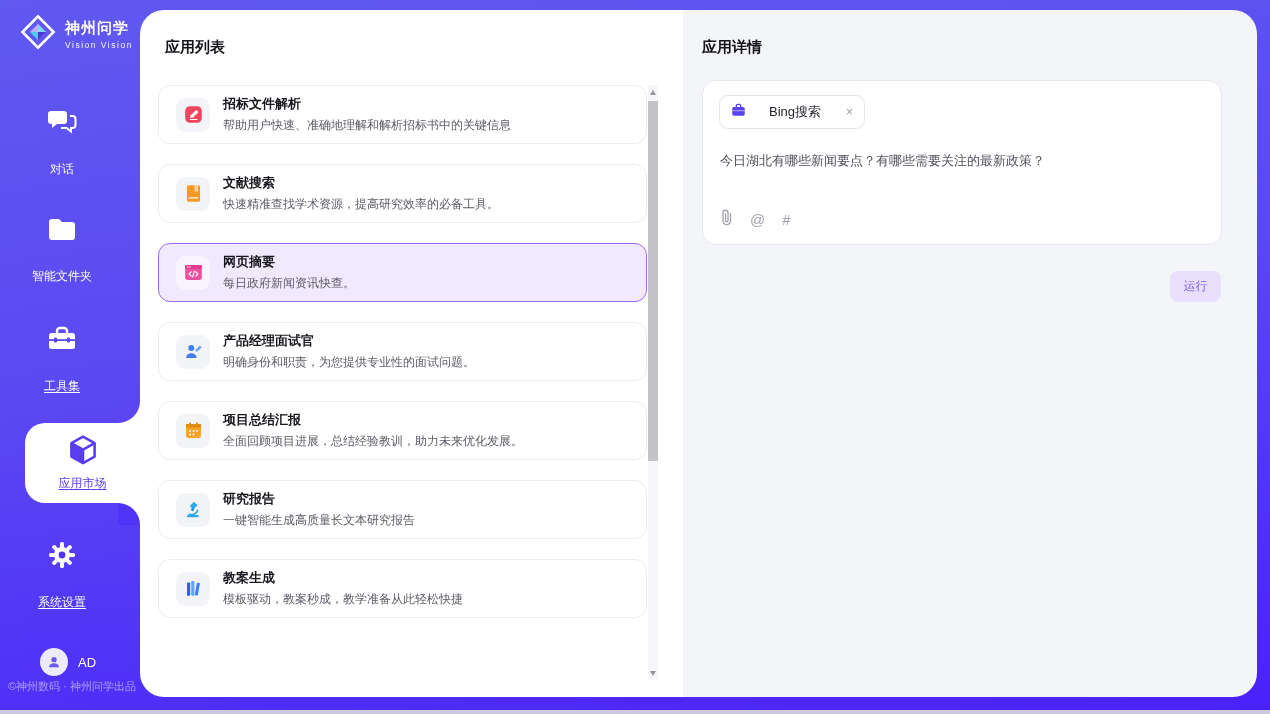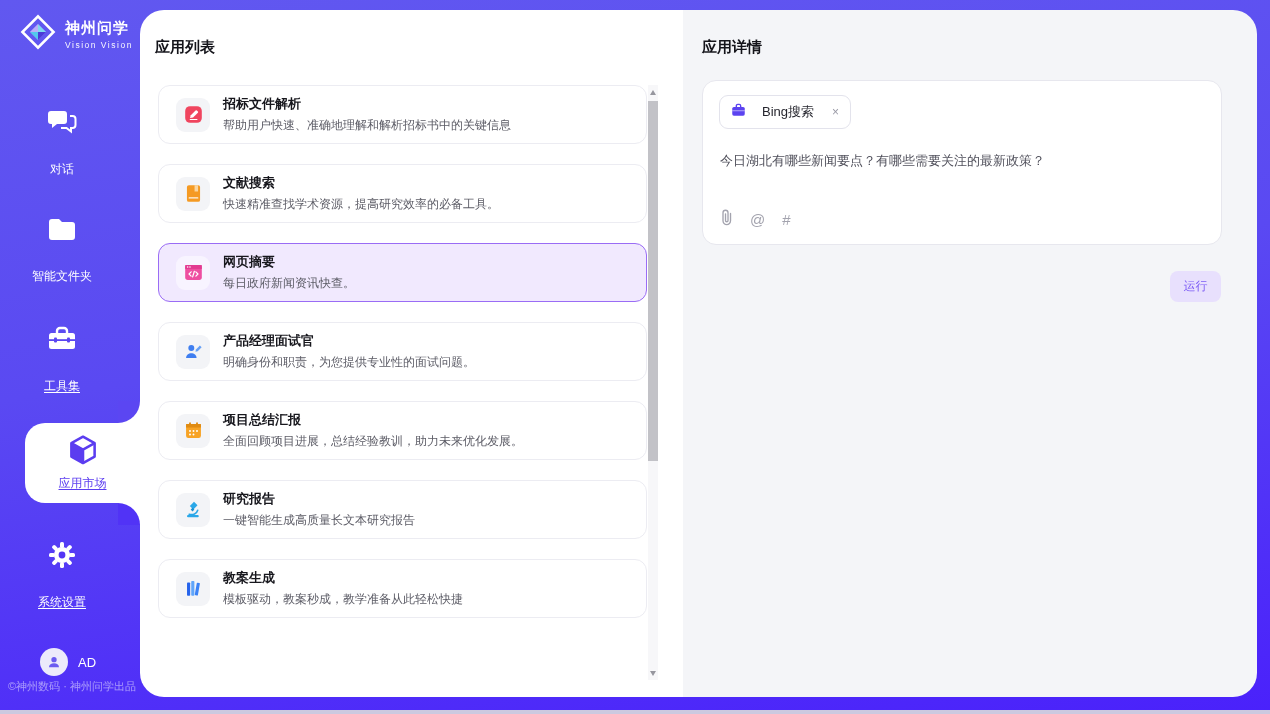--- a/index.html
+++ b/index.html
@@ -30,42 +30,42 @@
   .fillet-bottom::before { content:''; display:block; width:100%; height:100%; background:#5133f6; border-top-right-radius:22px; }
   .user-row { position:absolute; left:40px; top:648px; display:flex; align-items:center; gap:10px; }
   .avatar { width:28px; height:28px; border-radius:50%; background:#eceafb; display:flex; align-items:center; justify-content:center; }
   .user-name { color:#fff; font-size:13px; }
   .side-footer { position:absolute; left:8px; bottom:20px; width:132px; font-size:11px; color:rgba(255,255,255,.5); white-space:nowrap; }
 
   
   .content { position:absolute; left:140px; top:10px; right:13px; bottom:17px; display:flex; }
   .list-panel { width:543px; background:#fff; border-radius:24px 0 0 24px; position:relative; }
   .panel-title { position:absolute; left:17px; top:28px; font-size:15px; font-weight:bold; color:#14141a; }
-  .list-panel .panel-title { left:15px; }
+  .list-panel .panel-title { left:25px; }
   .list-viewport { position:absolute; left:18px; top:75px; width:489px; height:595px; overflow:hidden; }
   .app-card { height:59px; margin-bottom:20px; background:#fff; border:1px solid #ececf2; border-radius:12px;
               display:flex; align-items:center; padding-left:17px; gap:13px; cursor:pointer; }
   .app-card.selected { background:#f1e9fe; border-color:#9a6cf5; }
   .tile { width:34px; height:34px; border-radius:9px; background:#f3f4f7; display:flex; align-items:center; justify-content:center; flex:0 0 34px; }
   .app-card.selected .tile { background:#f8f4ff; }
   .card-text { display:flex; flex-direction:column; }
   .card-title { font-size:13px; font-weight:bold; color:#17171d; }
   .card-desc { font-size:12px; color:#5c5c66; margin-top:4px; }
 
   .scrollbar { position:absolute; left:508px; top:75px; width:10px; height:595px; background:#f7f7f9; }
   .sb-arrow { position:absolute; left:0; width:10px; height:14px; display:flex; align-items:center; justify-content:center; }
   .sb-arrow.up { top:0; } .sb-arrow.down { bottom:0; }
   .tri-up { width:0; height:0; border-left:3.5px solid transparent; border-right:3.5px solid transparent; border-bottom:5px solid #96969e; }
   .tri-down { width:0; height:0; border-left:3.5px solid transparent; border-right:3.5px solid transparent; border-top:5px solid #96969e; }
   .sb-thumb { position:absolute; left:0; top:16px; width:10px; height:360px; background:#c2c2c7; }
 
   .detail-panel { flex:1; background:#f4f5f8; border-radius:0 24px 24px 0; position:relative; }
   .detail-card { position:absolute; left:19px; top:70px; width:520px; height:165px; background:#fff;
                  border:1px solid #e7e7ee; border-radius:14px; }
-  .chip { position:absolute; left:16px; top:14px; display:inline-flex; align-items:center; gap:16px;
+  .chip { position:absolute; left:16px; top:14px; display:inline-flex; align-items:center; gap:23px;
           padding:7px 11px; border:1px solid #e3e3ec; border-radius:9px; background:#fff; cursor:pointer; }
   .chip-label { font-size:13px; color:#26262e; }
   .chip-close { font-size:12px; color:#9a9aa6; margin-left:2px; cursor:pointer; }
   .prompt-text { position:absolute; left:17px; top:71px; font-size:13px; color:#51515c; width:480px; }
   .attach-row { position:absolute; left:17px; bottom:14px; display:flex; align-items:center; gap:17px; color:#a3a3ae; }
   .attach-glyph { font-size:15px; color:#a3a3ae; cursor:pointer; }
   .run-btn { position:absolute; right:36px; top:261px; width:51px; height:31px; background:#e8e0fd; color:#7c5bf5;
              font-size:12px; border:none; border-radius:8px; cursor:pointer; font-family:inherit; }
 </style>
 </head>

